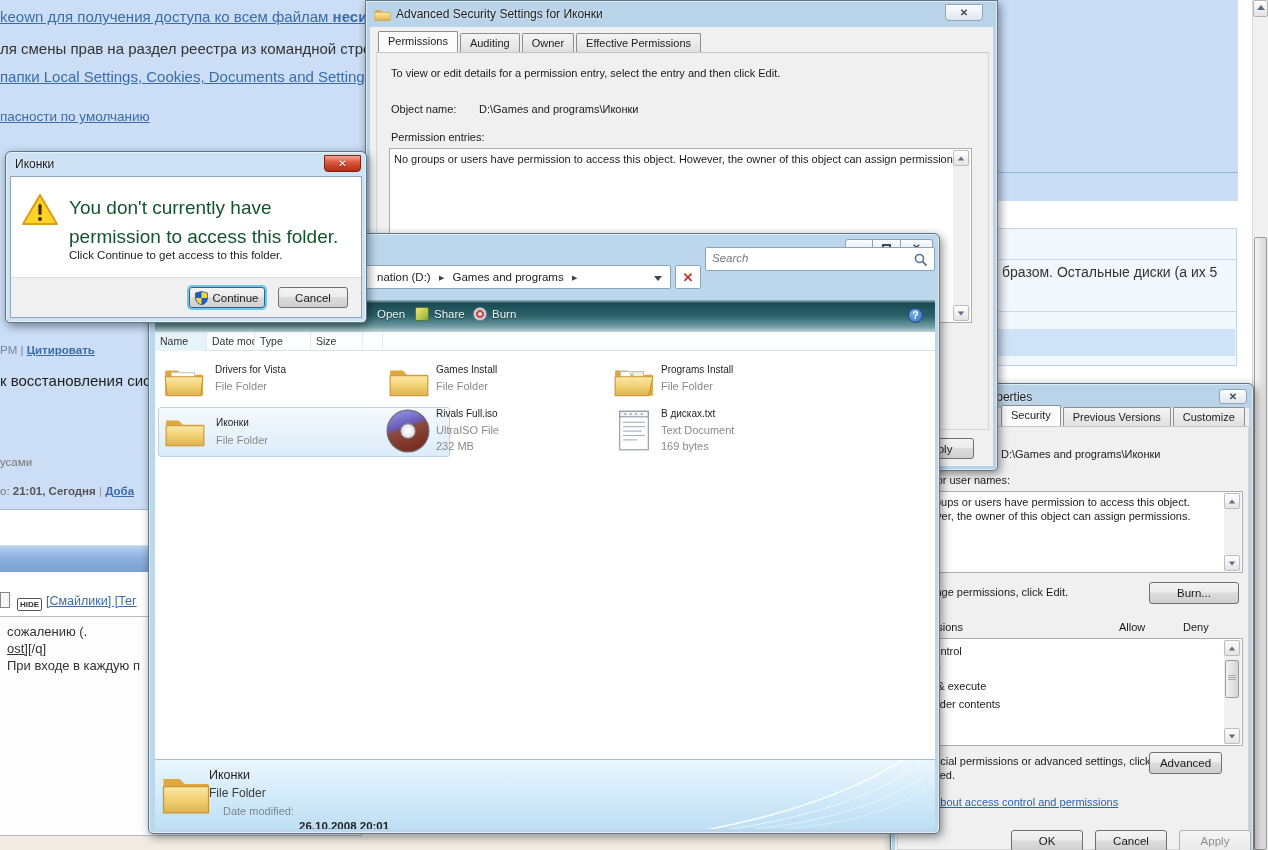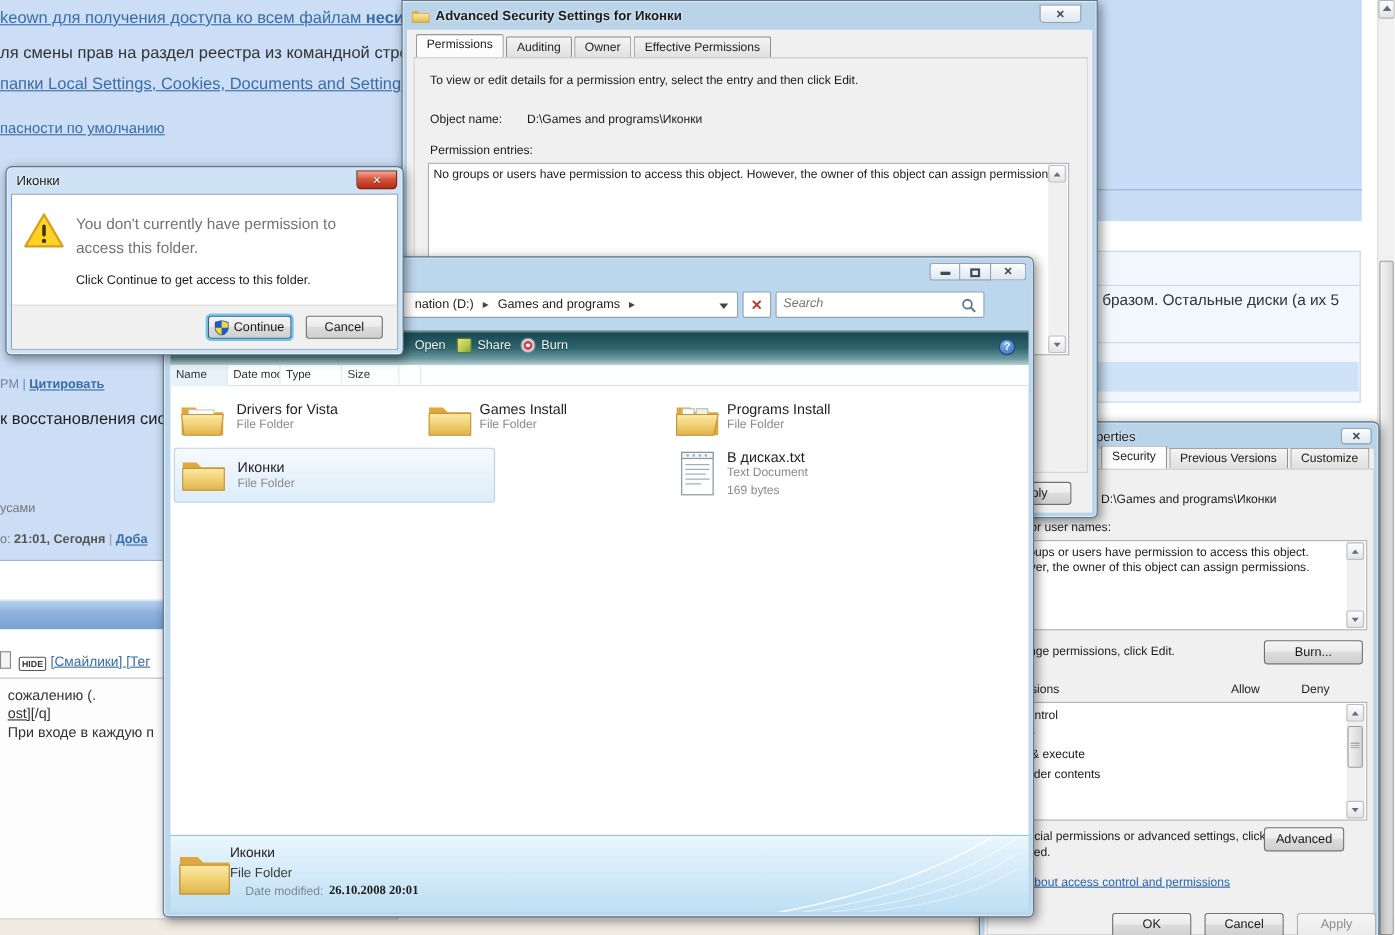--- a/index.html
+++ b/index.html
@@ -58,21 +58,21 @@
      padding:3px 9px 3px 9px; background:linear-gradient(#f4f4f4,#e0e0e0); margin-right:2px; position:relative; }
   .tab.active { background:#fcfcfc; padding-bottom:5px; z-index:2; }
   .tabpage { position:absolute; border:1px solid #d5d5d5; border-top:1px solid #c6c6c6; background:#f0f0f0; }
   .small { font-size:11px; color:#1a1a1a; }
   .link11 { font-size:11px; color:#2a63b0; text-decoration:underline; }
 
   
   #perm-dialog { left:5px; top:151px; width:362px; height:172px; z-index:40; background:#cde2f4; }
   #perm-dialog .inner { position:absolute; left:4px; right:4px; top:24px; bottom:4px; background:#ffffff;
      border:1px solid #8ea4b8; }
-  .perm-heading { font-size:14px; color:#737373; line-height:1.55; }
+  .perm-heading { font-size:19px; color:#14532d; line-height:1.55; }
   .perm-sub { font-size:11.5px; color:#1c1c1c; }
   .perm-footer { position:absolute; left:0; right:0; bottom:0; height:40px; background:#f0f0f0; border-top:1px solid #dfdfdf; }
   .red-close { background:linear-gradient(#f0a794,#d8553c 45%,#b52c14); border:1px solid #7e2012; border-radius:0 0 4px 4px;
      color:#fff; font-size:10px; display:flex; align-items:center; justify-content:center; text-shadow:0 1px 1px rgba(0,0,0,.5); }
   .continue-btn { box-shadow:0 0 0 2px #6fc5ea; border-color:#2c628b !important; }
 
   
   #adv-dialog { left:365px; top:0; width:633px; height:471px; z-index:20; background:#b9d3e9; border-radius:0 0 5px 5px; }
   #adv-dialog .dlg-body { left:4px; right:4px; top:26px; bottom:4px; }
 
@@ -84,21 +84,21 @@
   .search-input { border:none; outline:none; background:transparent; font-style:italic; color:#8a8a8a;
      font-size:11.5px; width:180px; font-family:"Liberation Sans", sans-serif; }
   .exp-toolbar { position:absolute; left:6px; top:66px; width:780px; height:32px;
      background:linear-gradient(180deg,#9fb9bd 0%,#1a4a54 10%,#2d626b 50%,#6d9aa0 82%,#bcd4d6 100%); }
   .tb-item { display:flex; align-items:center; gap:5px; color:#eef7f6; font-size:11.5px; text-shadow:0 1px 1px rgba(0,0,0,.5); }
   .exp-content { position:absolute; left:6px; top:98px; width:780px; height:427px; background:#ffffff; overflow:hidden; }
   .hdr-row { position:absolute; left:0; top:0; width:780px; height:19px; background:#fdfefe; border-bottom:1px solid #d7e2ea; }
   .hdr-cell { position:absolute; top:0; height:19px; font-size:10.5px; color:#333; padding:3px 0 0 5px;
      border-right:1px solid #e4e9f0; overflow:hidden; white-space:nowrap; }
   .tile { position:absolute; width:222px; height:50px; }
-  .tile .name { font-size:13px; color:#1e1e1e; }
+  .tile .name { font-size:10px; color:#1e1e1e; }
   .tile .sub { font-size:11px; color:#8a8a8a; }
   .tile.selected { border:1px solid #b8d2ea; border-radius:3px;
      background:linear-gradient(#f5fafd,#dcecf9); }
   .details-pane { position:absolute; left:6px; top:525px; width:780px; height:70px;
      background:linear-gradient(180deg,#eaf6fd,#cfe8f8 60%,#bedff3); border-top:1px solid #9fc0d8; overflow:hidden; }
   .win-btns { position:absolute; display:flex; }
   .win-btn { width:28px; height:16px; position:relative; }
   .win-btn + .win-btn { border-left:none; }
   .min-bar { position:absolute; left:9px; bottom:4px; width:9px; height:3px; background:#3c4b58; }
   .max-box { position:absolute; left:9px; top:4px; width:9px; height:8px; border:2px solid #3c4b58; }
@@ -268,21 +268,21 @@
     <div class="vbtn disabled" style="left:288px;top:446px;width:72px;height:22px;">
         <span>Apply</span>
       </div>
   </div>
 
   <div id="adv-dialog" class="winframe" style="border-radius:0 0 5px 5px;">
     <svg class="abs" style="left:8px;top:6px;" width="17" height="15" viewBox="0 0 40 34">
       <path d="M2 7 L14 7 L18 11 L38 11 L38 31 L2 31 Z" fill="#dfa83e"></path>
       <path d="M2 12 L38 12 L38 31 L2 31 Z" fill="url(#fg)" stroke="#c79536" stroke-width="1"></path>
     </svg>
-    <div class="abs caption-text nowrap" style="left:30px;top:6px;font-weight:bold;">Advanced Security Settings for Иконки</div>
+    <div class="abs caption-text nowrap" style="left:30px;top:6px;">Advanced Security Settings for Иконки</div>
     <div class="abs glassbtn" style="left:579px;top:3px;width:38px;height:17px;border-radius:0 0 4px 4px;">
       <span class="xglyph">✕</span>
     </div>
     <div class="dlg-body"></div>
 
     <div class="tabs" style="left:12px;top:30px;">
       <div class="tab active">Permissions</div>
       <div class="tab">Auditing</div>
       <div class="tab">Owner</div>
       <div class="tab">Effective Permissions</div>
@@ -335,21 +335,21 @@
         <span>nation (D:)</span>
         <span class="crumb-arrow">▶</span>
         <span>Games and programs</span>
         <span class="crumb-arrow">▶</span>
       </div>
       <div class="abs" style="right:8px;top:10px;width:0;height:0;border-left:4px solid transparent;border-right:4px solid transparent;border-top:5px solid #444;"></div>
     </div>
     <div class="addr-bar" style="left:526px;top:31px;width:26px;height:24px;display:flex;align-items:center;justify-content:center;">
       <span class="stop-x">✕</span>
     </div>
-    <div class="addr-bar" style="left:556px;top:31px;width:190px;height:24px;">
+    <div class="addr-bar" style="left:556px;top:13px;width:230px;height:24px;">
       <input class="search-input abs" style="left: 6px; top: 4px;" placeholder="Search">
       <svg class="abs" style="right:6px;top:5px;" width="14" height="14" viewBox="0 0 14 14">
         <circle cx="5.5" cy="5.5" r="4" fill="none" stroke="#55779a" stroke-width="1.6"></circle>
         <line x1="8.6" y1="8.6" x2="12.5" y2="12.5" stroke="#55779a" stroke-width="1.8"></line>
       </svg>
     </div>
 
     <div class="exp-toolbar">
       <div class="tb-item abs" style="left:222px;top:8px;">
         <span>Open</span>
@@ -404,20 +404,30 @@
         <div class="sub abs nowrap" style="left:52px;top:21px;">File Folder</div>
       </div>
 
       <div class="tile selected" style="left:3px;top:75px;width:292px;">
         <svg class="abs" style="left:5px;top:3px;" width="42" height="40" viewBox="0 0 40 34">
           <path d="M2 7 L14 7 L18 11 L38 11 L38 31 L2 31 Z" fill="#dfa83e"></path>
           <path d="M2 12 L38 12 L38 31 L2 31 Z" fill="url(#fg)" stroke="#c79536"></path>
         </svg>
         <div class="name abs nowrap" style="left:57px;top:9px;">Иконки</div>
         <div class="sub abs nowrap" style="left:57px;top:26px;">File Folder</div>
+      </div>
+      <div class="tile" style="left:229px;top:75px;">
+        <svg class="abs" style="left:2px;top:2px;" width="44" height="44" viewBox="0 0 40 40">
+          <circle cx="20" cy="20" r="19" fill="url(#dg)" stroke="#6b6b6b"></circle>
+          <circle cx="20" cy="20" r="6.5" fill="#e8ecf2" stroke="#999"></circle>
+          <circle cx="20" cy="20" r="3" fill="#ffffff"></circle>
+        </svg>
+        <div class="name abs nowrap" style="left:52px;top:1px;">Rivals Full.iso</div>
+        <div class="sub abs nowrap" style="left:52px;top:17px;">UltraISO File</div>
+        <div class="sub abs nowrap" style="left:52px;top:33px;">232 MB</div>
       </div>
       <div class="tile" style="left:454px;top:75px;">
         <svg class="abs" style="left:8px;top:1px;" width="34" height="44" viewBox="0 0 30 40">
           <rect x="2" y="3" width="26" height="35" fill="#ffffff" stroke="#8c97a3"></rect>
           <rect x="2" y="3" width="26" height="5" fill="#f2f5f8" stroke="#8c97a3"></rect>
           <circle cx="7" cy="5.5" r="1" fill="#9aa7b4"></circle>
             <circle cx="12" cy="5.5" r="1" fill="#9aa7b4"></circle>
           <circle cx="17" cy="5.5" r="1" fill="#9aa7b4"></circle>
             <circle cx="22" cy="5.5" r="1" fill="#9aa7b4"></circle>
           <line x1="5" y1="13" x2="25" y2="13" stroke="#9fb0c0"></line>
@@ -439,21 +449,21 @@
         <path d="M85 70 C 155 62, 220 45, 262 14" stroke="rgba(255,255,255,.5)" fill="none"></path>
         <path d="M110 70 C 175 65, 228 52, 262 28" stroke="rgba(255,255,255,.4)" fill="none"></path>
       </svg>
       <svg class="abs" style="left:6px;top:4px;" width="50" height="60" viewBox="0 0 40 36">
         <path d="M2 6 L15 6 L19 10 L38 10 L38 33 L2 33 Z" fill="#dfa83e"></path>
         <path d="M2 12 L38 12 L38 33 L2 33 Z" fill="url(#fg)" stroke="#c79536"></path>
       </svg>
       <div class="abs nowrap" style="left:54px;top:8px;font-size:12.5px;color:#1e1e1e;">Иконки</div>
       <div class="abs nowrap" style="left:54px;top:26px;font-size:12px;color:#3c3c3c;">File Folder</div>
       <div class="abs nowrap" style="left:68px;top:45px;font-size:11px;color:#7a8797;">Date modified:</div>
-      <div class="abs nowrap" style="left:144px;top:44px;font-size:11.5px;color:#1e1e1e;font-weight:bold;font-family:Liberation Serif, serif;">26.10.2008 20:01</div>
+      <div class="abs nowrap" style="left:144px;top:60px;font-size:11.5px;color:#1e1e1e;font-weight:bold;">26.10.2008 20:01</div>
     </div>
   </div>
 
   <div id="perm-dialog" class="winframe">
     <div class="abs caption-text nowrap" style="left:9px;top:5px;">Иконки</div>
     <div class="abs red-close" style="left:318px;top:3px;width:37px;height:17px;">
       <span>✕</span>
     </div>
     <div class="inner">
       <svg class="abs" style="left:10px;top:16px;" width="38" height="34" viewBox="0 0 38 34">

